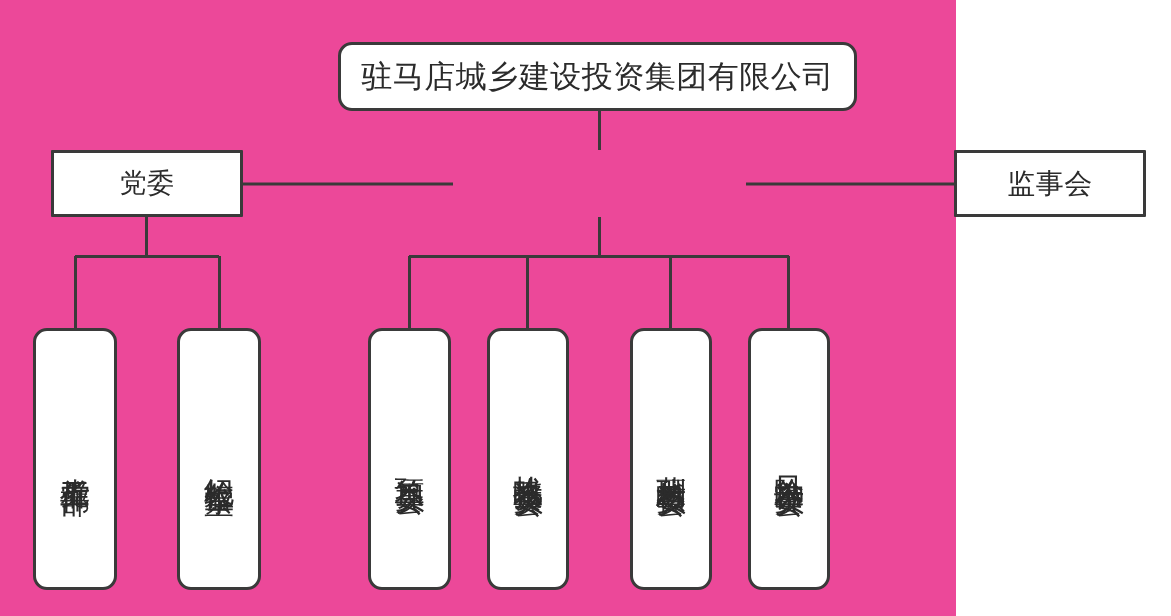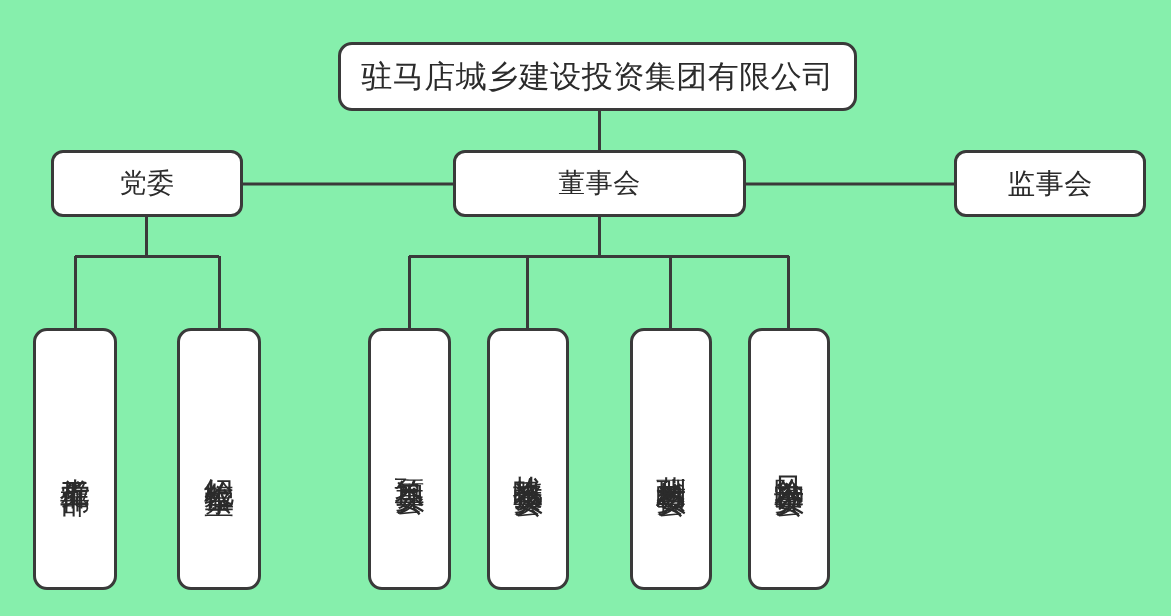--- a/index.html
+++ b/index.html
@@ -8,38 +8,38 @@
     background: #ffffff;
   }
   body {
     width: 1171px;
     height: 616px;
     font-family: "DejaVu Sans", "Liberation Sans", sans-serif;
     overflow: hidden;
   }
   #chart-root {
     position: relative;
-    width: 1171px;
+    width: 956px;
     height: 616px;
-    background: #86efac;
+    background: #ec4899;
     text-decoration: underline;
   }
   #connectors {
     position: absolute;
     left: 0;
     top: 0;
     width: 1171px;
     height: 616px;
   }
   .node {
     position: absolute;
     box-sizing: border-box;
     background: #ffffff;
     border: 3px solid #3a3a3a;
-    border-radius: 12px;
+    border-radius: 1px;
     display: flex;
     align-items: center;
     justify-content: center;
     color: #2b2b2b;
     z-index: 2;
   }
   .node.horizontal {
     writing-mode: horizontal-tb;
   }
   .node .label {
@@ -108,23 +108,20 @@
   </svg>
 
   <div class="node horizontal" id="node-root">
     <span class="label">驻马店城乡建设投资集团有限公司</span>
   </div>
 
   <div class="node horizontal" id="node-party">
     <span class="label">党委</span>
   </div>
 
-  <div class="node horizontal" id="node-board">
-    <span class="label">董事会</span>
-  </div>
 
   <div class="node horizontal" id="node-supervisor">
     <span class="label">监事会</span>
   </div>
 
   <div class="node vertical" id="node-dqgzb">
     <span class="label">党群工作部</span>
   </div>
 
   <div class="node vertical" id="node-jjjcs">

